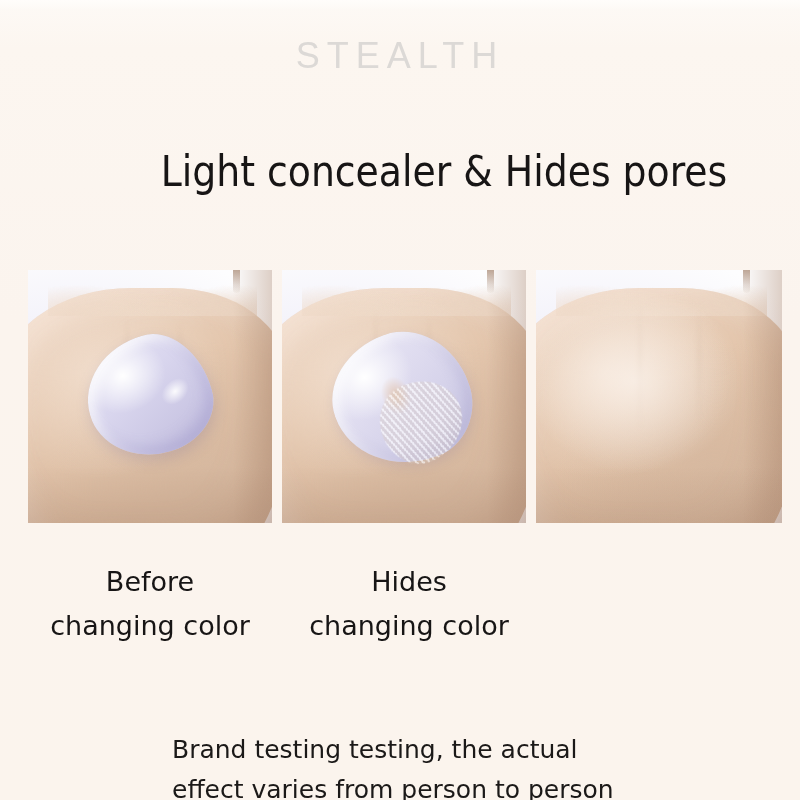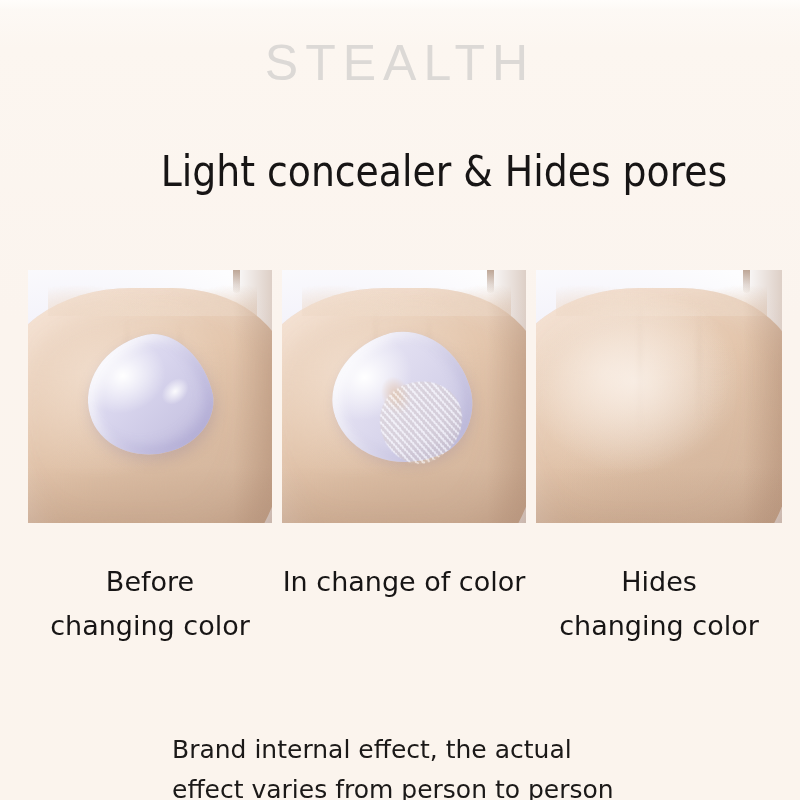--- a/index.html
+++ b/index.html
@@ -32,21 +32,21 @@
     pointer-events: none;
   }
 
   
   .brand {
     position: absolute;
     left: 0; top: 38px;
     width: 800px;
     text-align: center;
     font-family: "Liberation Sans", sans-serif;
-    font-size: 50px;
+    font-size: 36px;
     font-weight: 300;
     letter-spacing: 7px;
     color: #dcd9d6;
     line-height: 1;
     white-space: nowrap;
     user-select: none;
   }
 
   
   .headline {
@@ -238,22 +238,21 @@
       radial-gradient(62% 52% at 40% 44%, rgba(255,250,246,0.62) 0%, rgba(255,250,246,0) 70%);
   }
 
   
   .captions {
     position: absolute;
     left: 28px;
     top: 560px;
     width: 754px;
     display: flex;
-    gap: 6px;
-    justify-content: space-between;
+    gap: 14px;
   }
   .caption {
     width: 244px;
     flex: 0 0 auto;
     text-align: center;
     font-family: "DejaVu Sans", sans-serif;
     font-size: 27px;
     font-weight: 400;
     color: #171515;
     line-height: 1.62;
@@ -328,26 +327,23 @@
     </div>
 
   </div>
 
   <div class="captions">
     <div class="caption">
       <div>Before</div>
       <div>changing color</div>
     </div>
     <div class="caption">
-      <div>In change of color</div>
-    </div>
-    <div class="caption">
       <div>Hides</div>
       <div>changing color</div>
     </div>
   </div>
 
   <div class="footer">
-    <div>Brand internal effect, the actual</div>
+    <div>Brand testing testing, the actual</div>
     <div>effect varies from person to person</div>
   </div>
 
 </div>
 
 </body></html>

